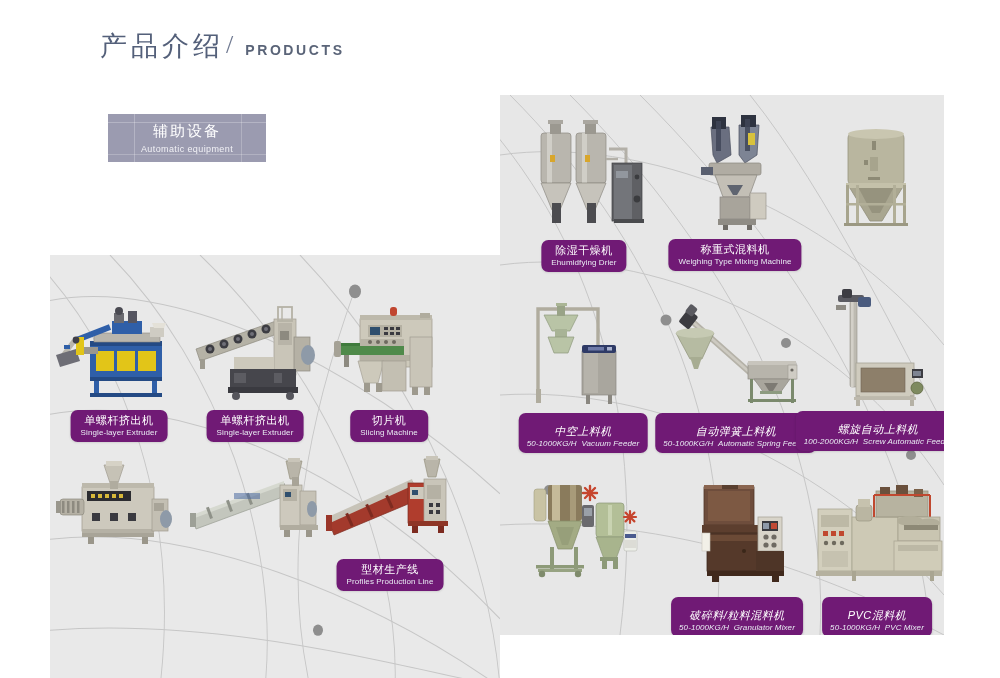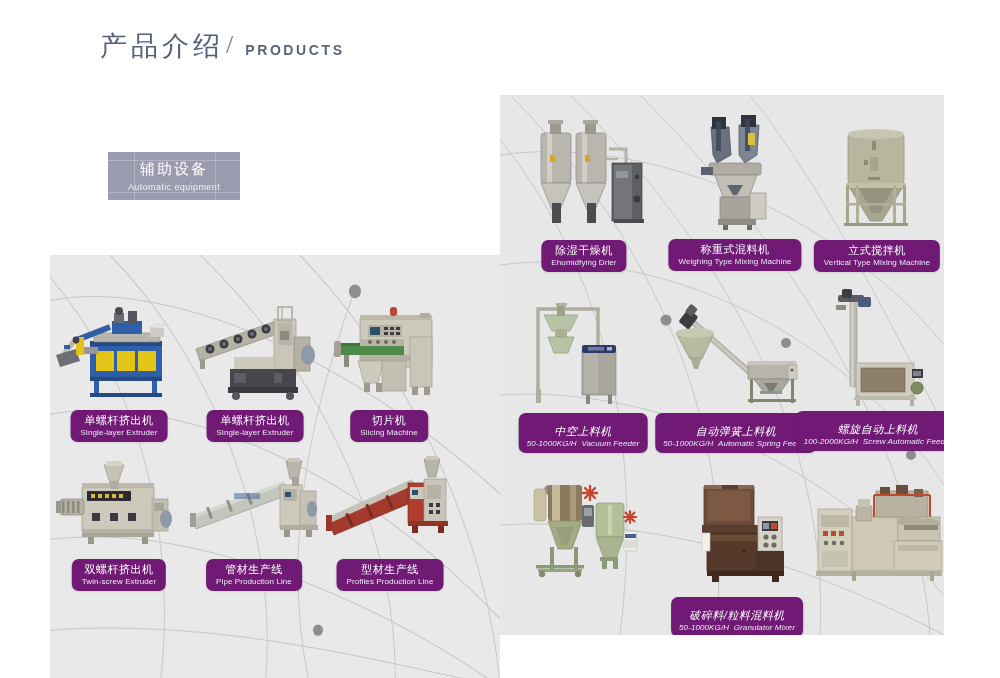--- a/index.html
+++ b/index.html
@@ -18,23 +18,23 @@
     font-size: 27px; color: #54607a; letter-spacing: 4px; line-height: 1;
   }
   #header .slash { font-size: 26px; color: #6e7890; margin: 0 12px 0 2px; font-family:"Liberation Serif", serif; }
   #header .en {
     font-size: 14px; color: #5a6478; letter-spacing: 2.6px; font-weight: 600;
     padding-bottom: 2px;
   }
 
   
   #cat-badge {
-    position: absolute; left: 108px; top: 114px; width: 132px; height: 48px;
+    position: absolute; left: 108px; top: 114px; width: 158px; height: 48px;
     background: #9b9bb0; display: flex; flex-direction: column;
-    align-items: center; justify-content: center; overflow: hidden; margin-top: 38px;
+    align-items: center; justify-content: center; overflow: hidden;
   }
   #cat-badge::before, #cat-badge::after {
     content: ""; position: absolute; background: rgba(255,255,255,.25);
   }
   #cat-badge::before { left: 26px; top: 0; width: 1px; height: 100%; }
   #cat-badge::after  { left: 0; top: 8px; width: 100%; height: 1px; }
   #cat-badge .grid2 { position:absolute; right: 24px; top:0; width:1px; height:100%; background: rgba(255,255,255,.22);}
   #cat-badge .grid3 { position:absolute; left:0; bottom: 7px; width:100%; height:1px; background: rgba(255,255,255,.22);}
   #cat-badge .cn {
     font-family: "Liberation Serif", serif; font-size: 15px; color: #ffffff;
@@ -190,24 +190,20 @@
         <polygon points="46,72 82,72 68,98 60,98" fill="#87846f" opacity=".55"></polygon>
         <rect x="34" y="68" width="60" height="5" fill="#c4c1aa"></rect>
         <rect x="34" y="70" width="3" height="40" fill="#a7a48d"></rect>
         <rect x="91" y="70" width="3" height="40" fill="#a7a48d"></rect>
         <rect x="44" y="70" width="3" height="40" fill="#b2af98"></rect>
         <rect x="81" y="70" width="3" height="40" fill="#b2af98"></rect>
         <rect x="34" y="88" width="60" height="2.5" fill="#b2af98"></rect>
         <rect x="32" y="108" width="64" height="3" fill="#9b9882"></rect>
       </g>
     </svg>
-    <div class="label" style="top:125px;">
-      <span class="cn">立式搅拌机</span>
-      <span class="en">Vertical Type Mixing Machine</span>
-    </div>
   </div>
 
   <div class="cell" style="left:8px; top:190px; width:150px; height:150px;">
     <svg class="art" width="150" height="122" viewBox="0 0 150 122">
       <g>
         <path d="M30 110 L30 24 L90 24 L90 66" fill="none" stroke="#b0ac9e" stroke-width="3.4"></path>
         <polygon points="36,30 70,30 62,46 44,46" fill="#b9c4a6" stroke="#8e9a7c" stroke-width="0.7"></polygon>
         <rect x="47" y="44" width="12" height="8" fill="#a8b396"></rect>
         <polygon points="40,52 66,52 60,68 46,68" fill="#b9c4a6" stroke="#8e9a7c" stroke-width="0.7"></polygon>
         <rect x="49" y="20" width="8" height="11" fill="#99a387"></rect>
@@ -403,20 +399,24 @@
         <ellipse cx="100" cy="44" rx="13" ry="5" fill="#b2ae9a"></ellipse>
         <ellipse cx="119" cy="46" rx="11" ry="4.5" fill="#b2ae9a"></ellipse>
         <rect x="94" y="48" width="34" height="5" fill="#8d8976"></rect>
         <rect x="84" y="64" width="48" height="30" fill="#d0ccb8" stroke="#aaa694" stroke-width="0.8"></rect>
         <rect x="88" y="68" width="40" height="6" fill="#bcb8a5"></rect>
         <rect x="6" y="94" width="126" height="5" fill="#b5b19f"></rect>
         <rect x="42" y="94" width="4" height="10" fill="#a9a592"></rect>
         <rect x="120" y="94" width="4" height="10" fill="#a9a592"></rect>
       </g>
     </svg>
+    <div class="label wide" style="top:120px;">
+      <span class="cn">PVC混料机</span>
+      <span class="en"><span>50-1000KG/H</span>&nbsp;&nbsp;<span>PVC Mixer</span></span>
+    </div>
   </div>
 </div>
 
 <div class="panel" id="panel-left">
   <svg class="panel-decor" viewBox="0 0 450 380" preserveAspectRatio="none">
     <g fill="none" stroke="#c6c6c6" stroke-width="0.9">
       <path d="M-20 0 C 80 90, 130 230, 110 380"></path>
       <path d="M60 0 C 170 100, 230 250, 215 380"></path>
       <path d="M150 0 C 280 110, 350 260, 345 380"></path>
       <path d="M250 0 C 380 120, 440 270, 450 380"></path>
@@ -583,24 +583,20 @@
         </g>
         <rect x="2" y="46" width="5" height="12" fill="#9a978d"></rect>
         <rect x="98" y="44" width="16" height="32" fill="#c3bfb3" stroke="#a09c90" stroke-width="0.7"></rect>
         <rect x="100" y="48" width="10" height="8" fill="#a8a498"></rect>
         <ellipse cx="112" cy="64" rx="6" ry="9" fill="#8e9aa8"></ellipse>
         <rect x="28" y="78" width="72" height="4" fill="#a8a498"></rect>
         <rect x="34" y="82" width="6" height="7" fill="#9a968a"></rect>
         <rect x="88" y="82" width="6" height="7" fill="#9a968a"></rect>
       </g>
     </svg>
-    <div class="label" style="top:104px;">
-      <span class="cn">双螺杆挤出机</span>
-      <span class="en">Twin-screw Extruder</span>
-    </div>
   </div>
 
   <div class="cell" style="left:138px; top:200px; width:132px; height:120px;">
     <svg class="art" width="132" height="95" viewBox="0 0 132 95">
       <g>
         <polygon points="4,62 96,28 100,40 8,74" fill="#c3c6bd" stroke="#9a9d94" stroke-width="0.7"></polygon>
         <polygon points="4,60 96,26 96,30 4,64" fill="#d6d9d0"></polygon>
         <g fill="#8e9188">
           <rect x="20" y="52" width="3" height="12" transform="rotate(-20 21 58)"></rect>
           <rect x="40" y="45" width="3" height="12" transform="rotate(-20 41 51)"></rect>
@@ -616,24 +612,20 @@
         <rect x="104" y="22" width="7" height="9" fill="#a8a498"></rect>
         <rect x="112" y="36" width="16" height="34" fill="#c6c2b6" stroke="#a09c90" stroke-width="0.7"></rect>
         <ellipse cx="124" cy="54" rx="5" ry="8" fill="#8e9aa8"></ellipse>
         <rect x="92" y="70" width="38" height="5" fill="#b0ac9f"></rect>
         <rect x="96" y="75" width="6" height="7" fill="#9a968a"></rect>
         <rect x="118" y="75" width="6" height="7" fill="#9a968a"></rect>
         <rect x="2" y="58" width="6" height="14" fill="#9da097"></rect>
         <rect x="46" y="38" width="26" height="6" fill="#4a6aa0" opacity=".55"></rect>
       </g>
     </svg>
-    <div class="label" style="top:104px;">
-      <span class="cn">管材生产线</span>
-      <span class="en">Pipe Production Line</span>
-    </div>
   </div>
 
   <div class="cell" style="left:274px; top:200px; width:132px; height:120px;">
     <svg class="art" width="132" height="95" viewBox="0 0 132 95">
       <g>
         <polygon points="4,64 88,26 96,44 10,80" fill="#a33a2c" stroke="#7d2b20" stroke-width="0.7"></polygon>
         <polygon points="4,62 88,24 90,30 6,68" fill="#c7c3b8"></polygon>
         <g fill="#7d2b20">
           <rect x="24" y="58" width="3" height="14" transform="rotate(-24 25 65)"></rect>
           <rect x="44" y="49" width="3" height="14" transform="rotate(-24 45 56)"></rect>

